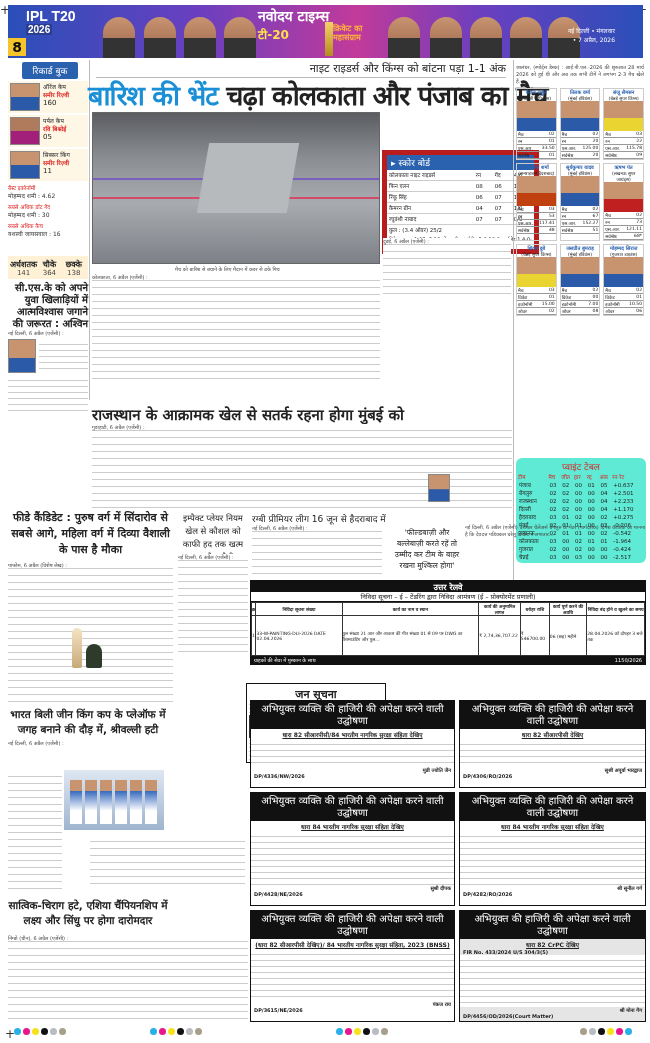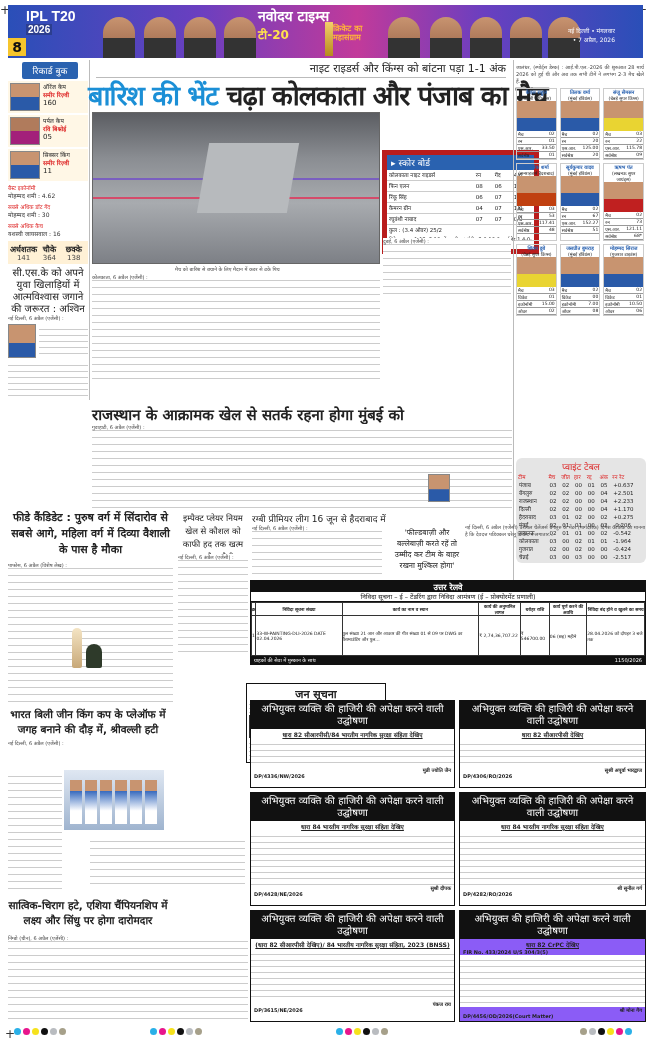--- a/index.html
+++ b/index.html
@@ -20,24 +20,24 @@
 .lc{left:8px;top:62px;width:80px}
 .rb-title{background:#2a62b0;color:#fff;font-size:9px;text-align:center;padding:2px;border-radius:2px;margin-left:14px;width:56px}
 .rb-card{display:flex;gap:3px;margin-top:2px;background:#fff7e6;padding:2px}
 .rb-photo{width:30px;height:28px;border:1px solid #888;background:linear-gradient(#c89470 50%,#2a5aa8 51%)}
 .rb-photo.pink{background:linear-gradient(#b07b5c 50%,#a3207a 51%)}
 .rb-info{font-size:6px;line-height:8px}
 .rb-info .nm{color:#d22;font-weight:bold}
 .rb-info .val{font-size:7px}
 .stat-h{color:#d22;font-size:5.5px;margin-top:3px}
 .stat-v{font-size:6px;color:#333}
-.agg{background:#fff1d6;margin-top:3px;display:grid;grid-template-columns:1fr 1fr 1fr;text-align:center;font-size:7px;padding:2px}
+.agg{background:#fff1d6;margin-top:18px;display:grid;grid-template-columns:1fr 1fr 1fr;text-align:center;font-size:7px;padding:2px}
 .agg .h{font-weight:bold;font-size:8px}
 .agg .n{font-size:7px;color:#444}
-.lstory h3{font-size:10px;line-height:12px;text-align:center;font-weight:normal;margin-top:3px;font-family:"DejaVu Sans",sans-serif}
+.lstory h3{font-size:10px;line-height:12px;text-align:right;font-weight:bold;margin-top:3px;font-family:"DejaVu Sans",sans-serif}
 .txt{font-size:5px;line-height:7px;color:#444;text-align:justify}
 .vline{background:#bbb;width:1px}
 
 .kicker{left:96px;top:60px;width:410px;font-size:11px;text-align:right;border-bottom:1px solid #bbb;padding-bottom:2px}
 .hl{left:88px;top:76px;font-size:27px;font-weight:bold;letter-spacing:-1px;white-space:nowrap;font-family:"DejaVu Sans",sans-serif}
 .hl .blue{color:#1b8fd6}
 .photo{left:92px;top:112px;width:288px;height:152px;background:linear-gradient(180deg,#5b5d62 0%,#8a8d92 30%,#a8abaf 60%,#7d8086 100%);border:1px solid #666}
 .caption{left:175px;top:266px;font-size:5px;color:#444}
 
 .score{left:382px;top:150px;width:157px;border:5px solid #b91c1c}
@@ -49,21 +49,21 @@
 .rc-hl{background:#fde9a8;font-size:12px;font-weight:bold;text-align:center;line-height:14px;padding:1px}
 .pgrid{display:grid;grid-template-columns:1fr 1fr 1fr;gap:3px;margin-top:3px}
 .pcard{font-size:4.5px;border:1px solid #ccc}
 .pcard .pn{color:#2a62b0;font-weight:bold;text-align:center;font-size:5px}
 .pcard .pt{text-align:center;font-size:4.5px}
 .pcard .pimg{height:30px;background:linear-gradient(#c89470 55%,#2a5aa8 56%)}
 .pcard .pimg.y{background:linear-gradient(#c89470 55%,#e9d432 56%)}
 .pcard .pimg.r{background:linear-gradient(#c89470 55%,#c02020 56%)}
 .pcard .pimg.o{background:linear-gradient(#c89470 55%,#c04010 56%)}
 .pcard .row{display:flex;justify-content:space-between;border-bottom:1px solid #999;padding:0 1px}
-.pt-tab{left:516px;top:458px;width:130px;background:#e5e5e5;border-radius:6px;padding:2px}
+.pt-tab{left:516px;top:458px;width:130px;background:#5eead4;border-radius:6px;padding:2px}
 .pt-tab .ttl{color:#d22;text-align:center;font-size:9px}
 .pt-tab table{width:100%;font-size:5.5px;border-collapse:collapse}
 .pt-tab th{color:#d22;font-weight:normal;text-align:left}
 .pt-tab td{padding:0 1px}
 .notice{border:1.5px solid #111}
 .notice .nh{background:#111;color:#fff;text-align:center;font-size:10px;line-height:12px;padding:2px}
 .notice .sub{text-align:center;font-size:6px;font-weight:bold;text-decoration:underline;margin-top:2px}
 .notice .body{font-size:4.5px;line-height:6px;padding:2px 3px;text-align:justify;color:#333}
 .notice .foot{font-size:5px;font-weight:bold;padding:0 3px}
 .jan{left:246px;top:683px;width:140px;border:1.5px solid #111;padding:2px}
@@ -633,21 +633,21 @@
       <div class="foot" style="text-align:right">पंकज राय</div>
       <div class="foot">DP/3615/NE/2026</div>
     </div>
     <div class="abs notice" style="left: 459px; top: 792px; width: 187px; height: 114px; overflow: hidden; background: rgb(255, 255, 255);">
       <div class="nh">अभियुक्त व्यक्ति की हाजिरी की अपेक्षा करने वाली उद्घोषणा</div>
       <div class="sub">धारा 84 भारतीय नागरिक सुरक्षा संहिता देखिए</div>
       <div class="body" style="height:54px;background:repeating-linear-gradient(#fff 0 5px,#ccc 5px 6px)"></div>
       <div class="foot" style="text-align:right">श्री सुनील गर्ग</div>
       <div class="foot">DP/4282/RO/2026</div>
     </div>
-    <div class="abs notice" style="left: 459px; top: 910px; width: 187px; height: 112px; overflow: hidden; background: #8b5cf6;">
+    <div class="abs notice" style="left: 459px; top: 910px; width: 187px; height: 112px; overflow: hidden; background: #e5e5e5;">
       <div class="nh">अभियुक्त की हाजिरी की अपेक्षा करने वाली उद्घोषणा</div>
       <div class="sub">धारा 82 CrPC देखिए</div>
       <div class="foot">FIR No. 433/2024 U/S 304/3(5)</div>
       <div class="body" style="height:52px;background:repeating-linear-gradient(#fff 0 5px,#ccc 5px 6px)"></div>
       <div class="foot" style="text-align:right">श्री मोना गैग</div>
       <div class="foot">DP/4456/OD/2026(Court Matter)</div>
     </div>
   </div>
 
 <div class="abs" style="left:5px;top:1023px"><span class="cropmark">+</span></div>

